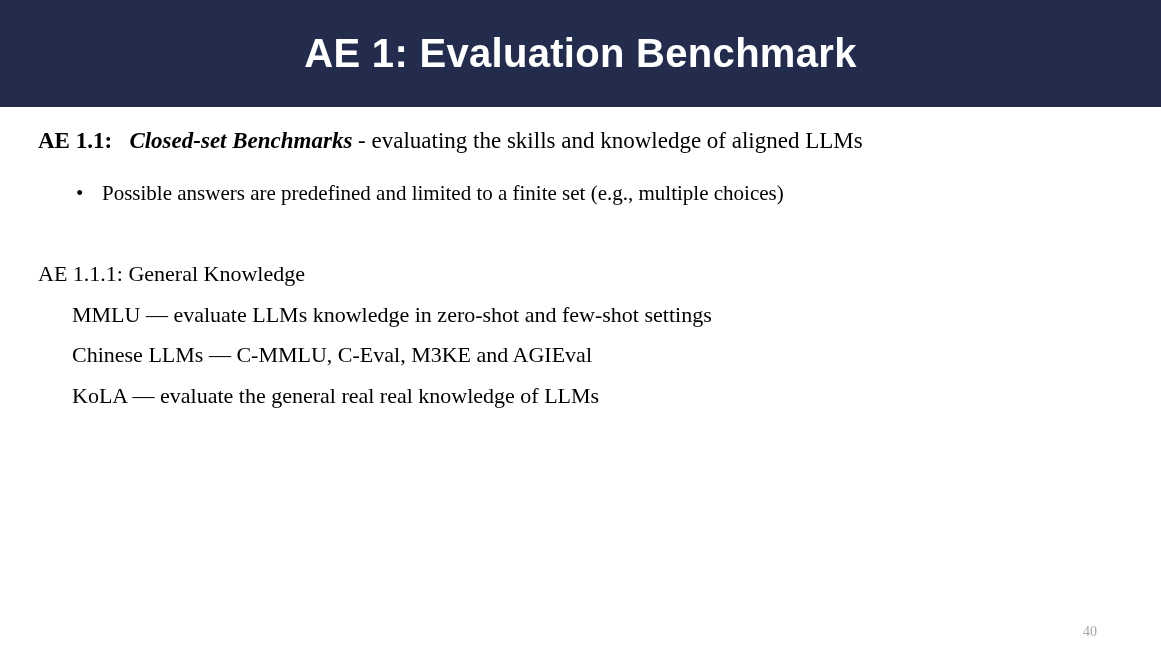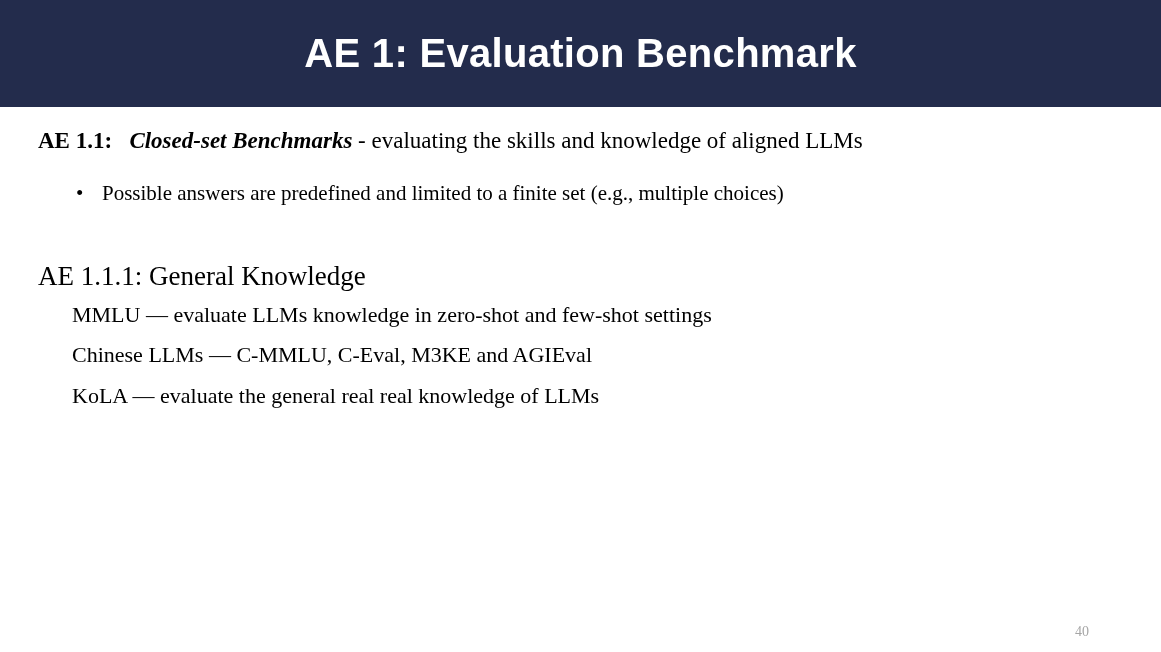--- a/index.html
+++ b/index.html
@@ -68,29 +68,29 @@
     display: flex;
     align-items: baseline;
   }
   .bullet-dot {
     width: 26px;
     display: inline-block;
     font-size: 21px;
   }
   .lvl-plain {
     left: 38px;
-    font-size: 27px;
+    font-size: 22px;
   }
   .indent-1 {
     left: 72px;
     font-size: 22px;
   }
   .page-number {
     position: absolute;
-    right: 72px;
+    right: 64px;
     bottom: 12px;
     font-family: "Liberation Serif", serif;
     font-size: 14px;
     color: #a6a6a6;
   }
 </style>
 </head>
 <body>
 
 <div class="slide">

